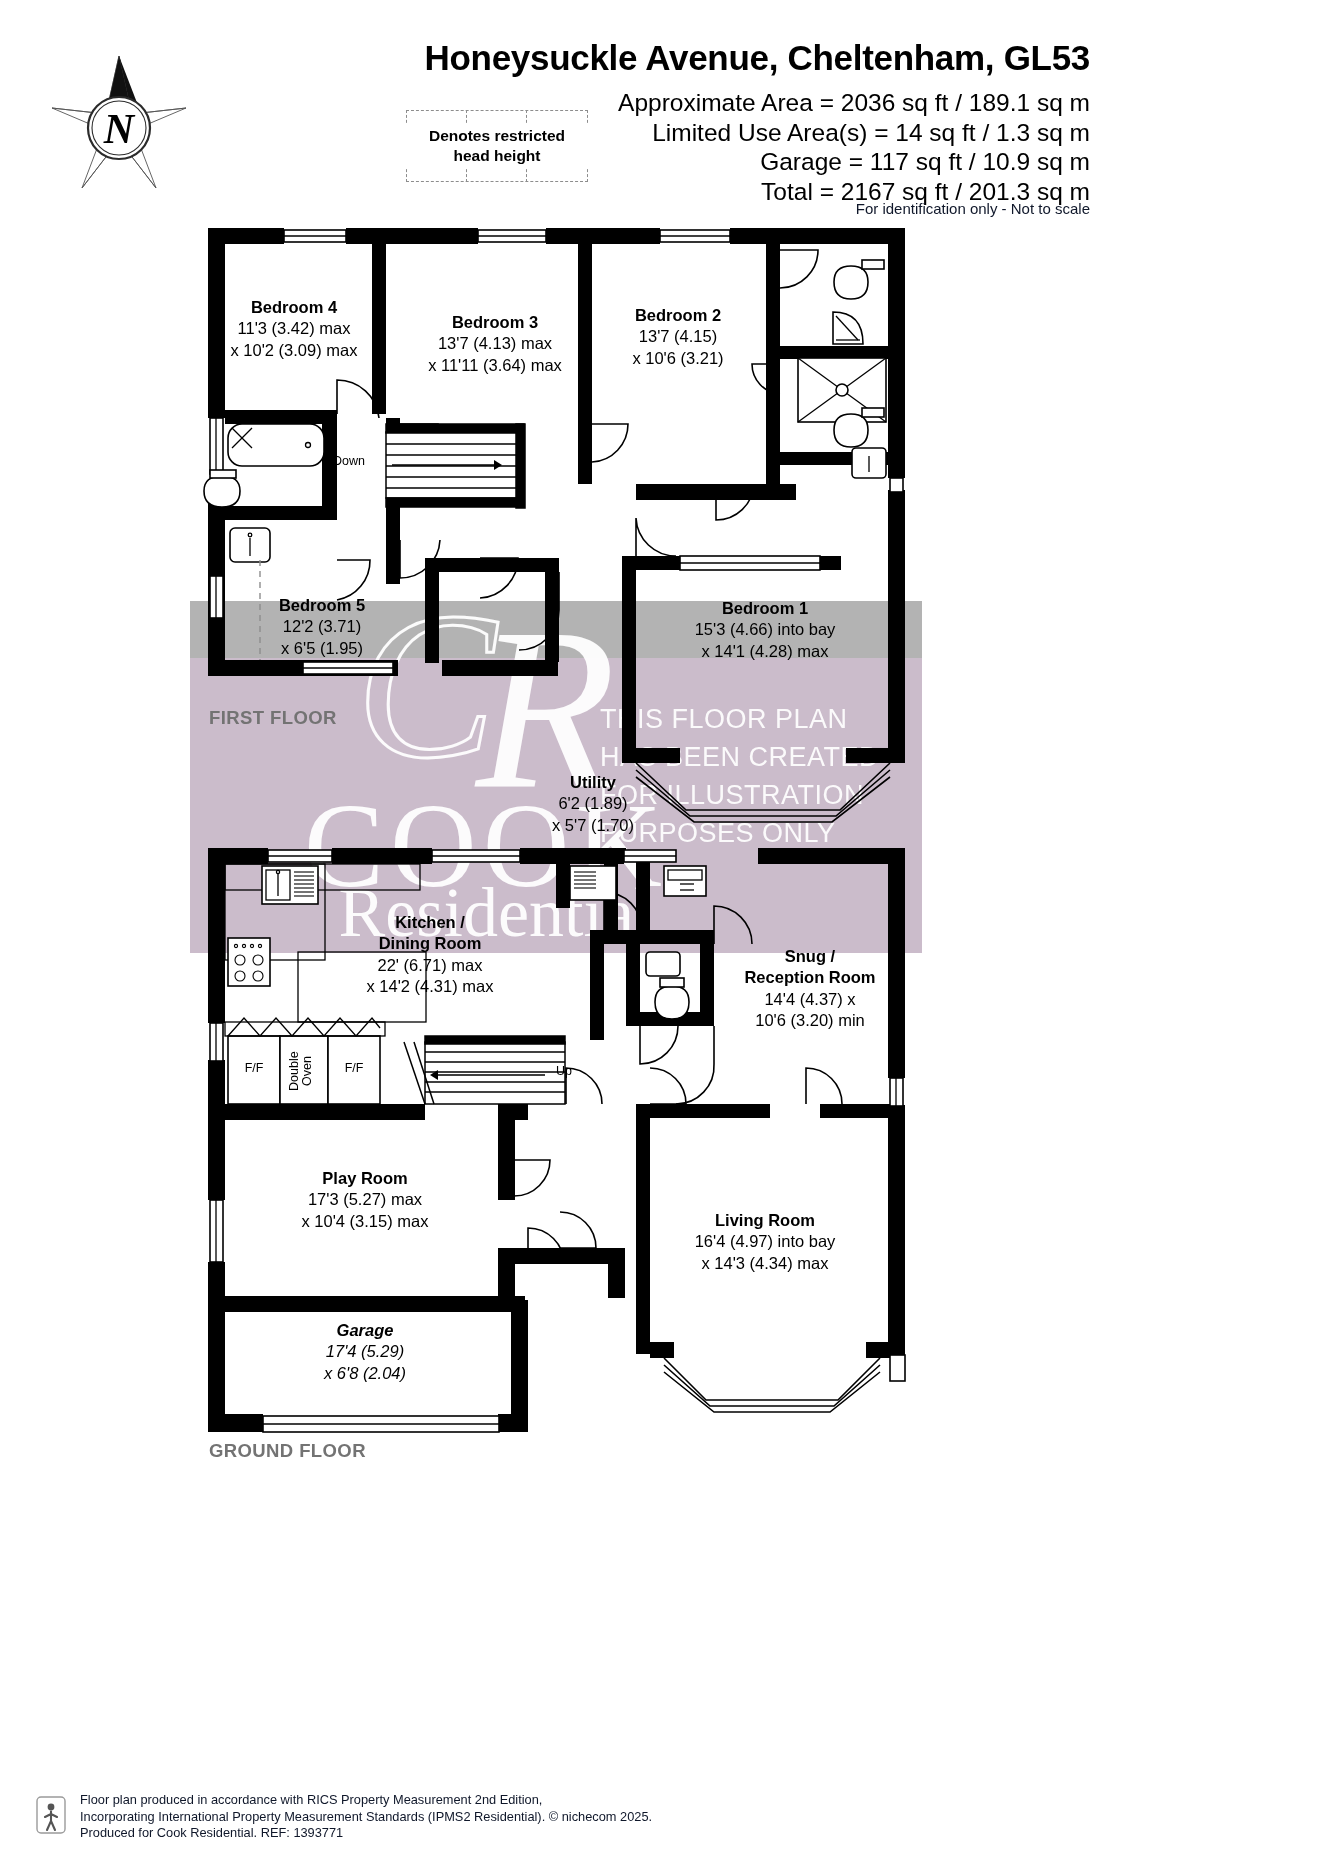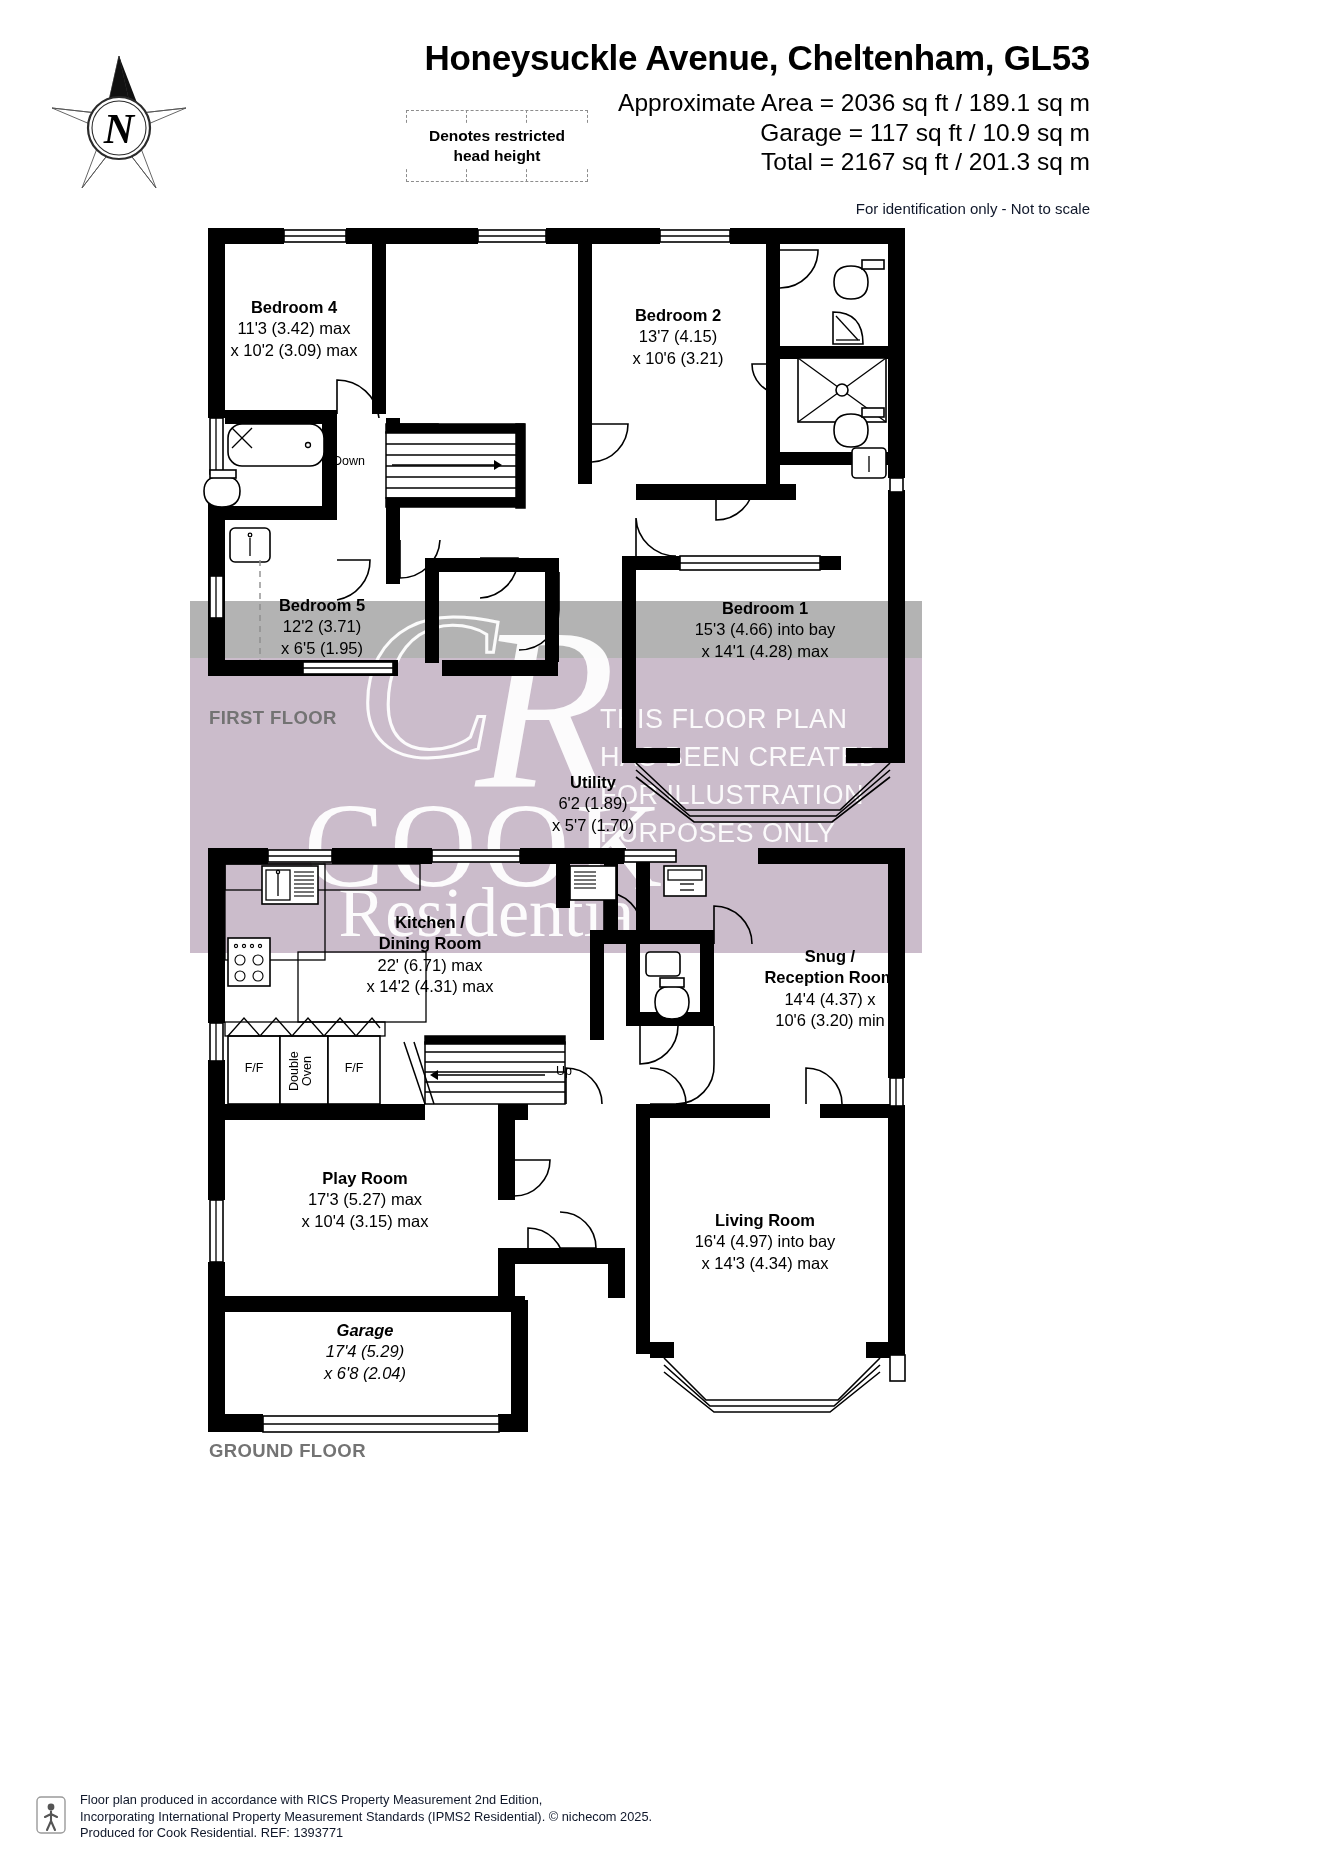--- a/index.html
+++ b/index.html
@@ -191,20 +191,21 @@
       <circle cx="75" cy="80" r="31" fill="#fff" stroke="#2b2b2b" stroke-width="2.2"></circle>
       <circle cx="75" cy="80" r="27" fill="#fff" stroke="#2b2b2b" stroke-width="1.1"></circle>
       <text x="75" y="95" font-family="Liberation Serif, serif" font-size="42" font-weight="bold" font-style="italic" text-anchor="middle" fill="#000">N</text>
     </svg>
   </div>
 
   <div id="header-title">Honeysuckle Avenue, Cheltenham, GL53</div>
 
   <div id="area-block">
     <span class="ln">Approximate Area = 2036 sq ft / 189.1 sq m</span>
+    <span class="ln">Limited Use Area(s) = 14 sq ft / 1.3 sq m</span>
     <span class="ln">Garage = 117 sq ft / 10.9 sq m</span>
     <span class="ln">Total = 2167 sq ft / 201.3 sq m</span>
   </div>
 
   <div id="not-to-scale">For identification only - Not to scale</div>
 
   <div id="head-height-key">
     <div class="grid"></div>
     <div class="v" style="left:33%"></div>
     <div class="v" style="left:66%"></div>
@@ -573,20 +574,25 @@
       </g>
     </g>
   </svg>
 
   <div class="room" style="left:194px; top:297px; width:200px;">
     <span class="nm">Bedroom 4</span>
     <span class="dm">11'3 (3.42) max</span>
     <span class="dm">x 10'2 (3.09) max</span>
   </div>
 
+  <div class="room" style="left:395px; top:312px; width:200px;">
+    <span class="nm">Bedroom 3</span>
+    <span class="dm">13'7 (4.13) max</span>
+    <span class="dm">x 11'11 (3.64) max</span>
+  </div>
 
   <div class="room" style="left:578px; top:305px; width:200px;">
     <span class="nm">Bedroom 2</span>
     <span class="dm">13'7 (4.15)</span>
     <span class="dm">x 10'6 (3.21)</span>
   </div>
 
   <div class="room" style="left:222px; top:595px; width:200px;">
     <span class="nm">Bedroom 5</span>
     <span class="dm">12'2 (3.71)</span>
@@ -609,21 +615,21 @@
     <span class="dm">x 5'7 (1.70)</span>
   </div>
 
   <div class="room" style="left:330px; top:912px; width:200px;">
     <span class="nm">Kitchen /</span>
     <span class="nm">Dining Room</span>
     <span class="dm">22' (6.71) max</span>
     <span class="dm">x 14'2 (4.31) max</span>
   </div>
 
-  <div class="room" style="left:700px; top:946px; width:220px;margin-left:20px;">
+  <div class="room" style="left:700px; top:946px; width:220px;">
     <span class="nm">Snug /</span>
     <span class="nm">Reception Room</span>
     <span class="dm">14'4 (4.37) x</span>
     <span class="dm">10'6 (3.20) min</span>
   </div>
 
   <div class="room" style="left:265px; top:1168px; width:200px;">
     <span class="nm">Play Room</span>
     <span class="dm">17'3 (5.27) max</span>
     <span class="dm">x 10'4 (3.15) max</span>

